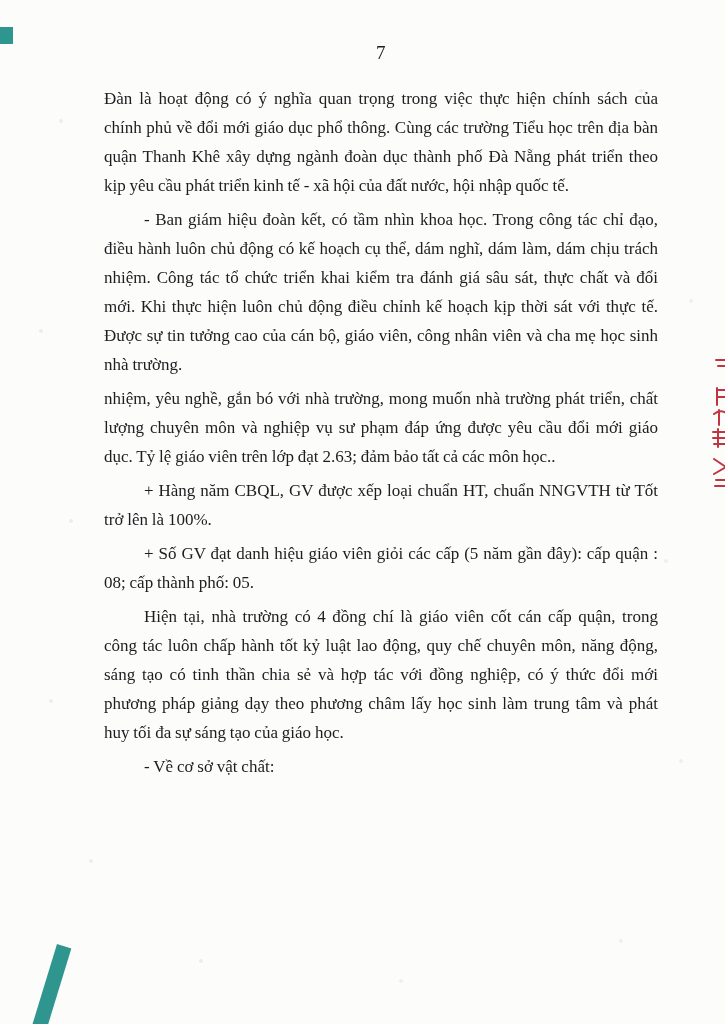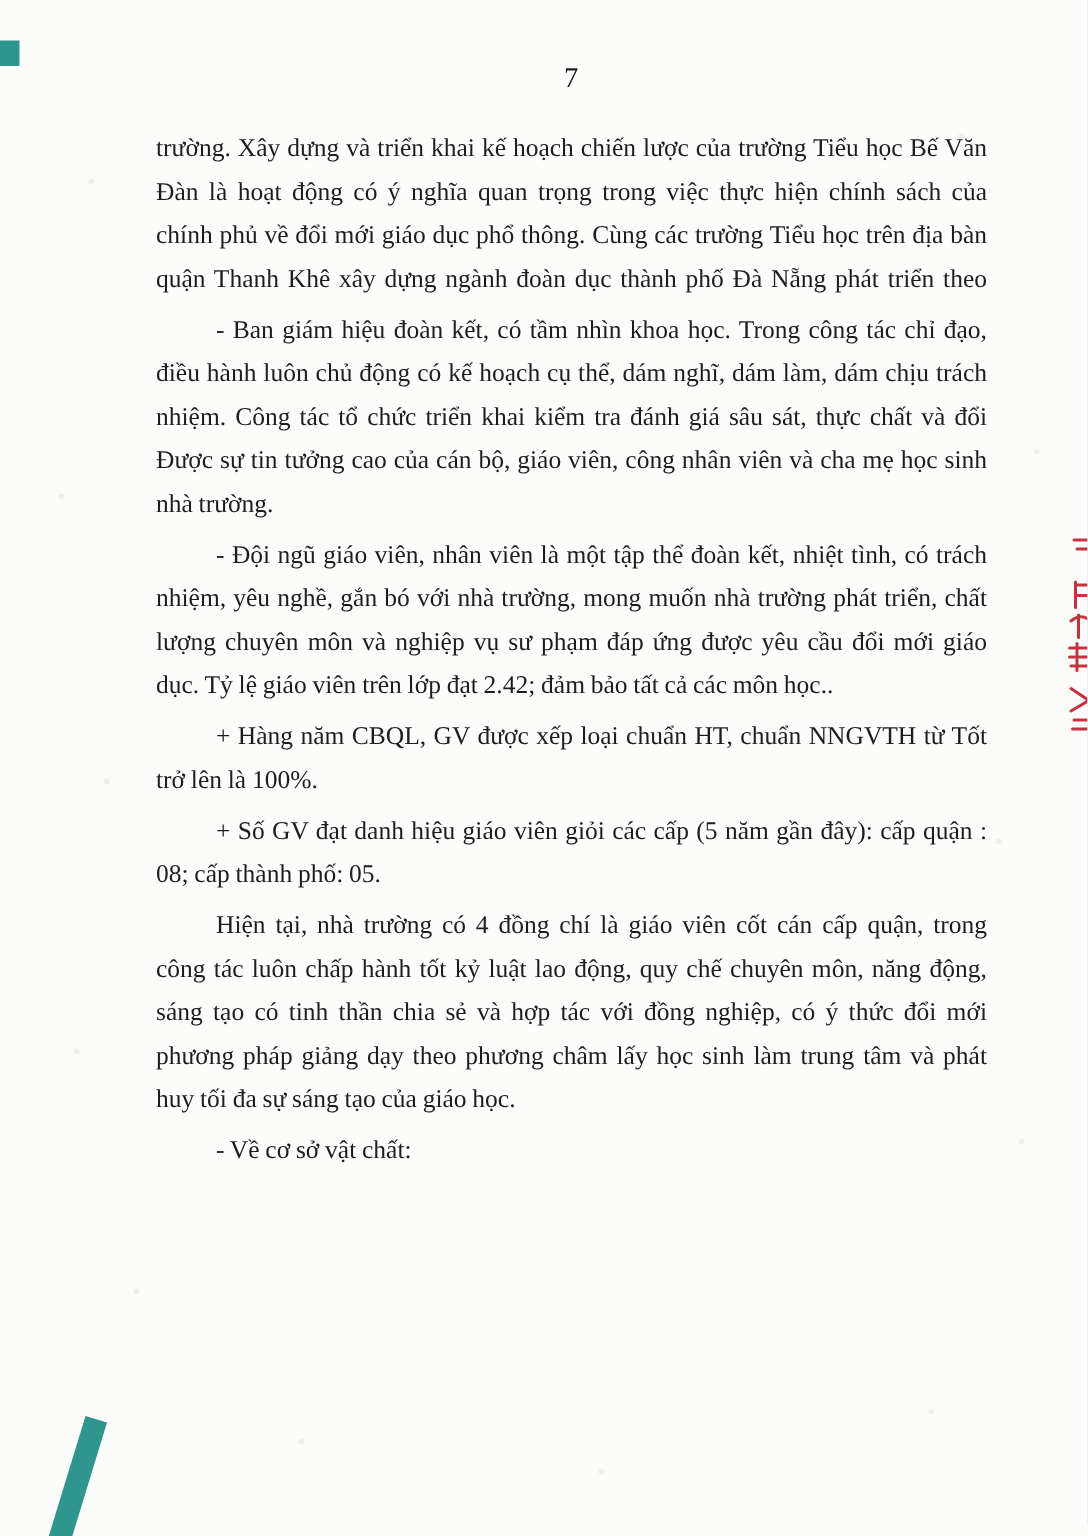--- a/index.html
+++ b/index.html
@@ -46,39 +46,39 @@
 
 <div class="sheet" style="background: rgb(252, 252, 251); color: rgb(29, 29, 32);">
 
   <div class="speck"></div>
 
   <div class="pageno">7</div>
 
   <div class="body-text">
 
     <p class="para">
-      <span class="line jl" style="display:block">trường. Xây dựng và triển khai kế hoạch chiến lược của trường Tiểu học Bế Văn</span>
       <span class="line jl" style="display:block">Đàn  là hoạt động có ý nghĩa quan trọng trong việc thực hiện chính sách của</span>
       <span class="line jl" style="display:block">chính phủ về đổi mới giáo dục phổ thông. Cùng các trường Tiểu học trên địa bàn</span>
       <span class="line jl" style="display:block">quận Thanh Khê  xây dựng ngành đoàn dục thành phố Đà Nẵng phát triển theo</span>
+      <span class="line" style="display:block">kịp yêu cầu phát triển kinh tế - xã hội của đất nước, hội nhập quốc tế.</span>
     </p>
 
     <p class="para">
       <span class="line jl ind" style="display:block">- Ban giám hiệu đoàn kết, có tầm nhìn khoa học. Trong công tác chỉ đạo,</span>
       <span class="line jl" style="display:block">điều hành luôn chủ động có kế hoạch cụ thể, dám nghĩ, dám làm, dám chịu trách</span>
       <span class="line jl" style="display:block">nhiệm. Công tác tổ chức triển khai kiểm tra đánh giá sâu sát, thực chất và đổi</span>
+      <span class="line jl" style="display:block">mới. Khi thực hiện luôn chủ động điều chỉnh kế hoạch kịp thời sát với thực tế.</span>
       <span class="line jl" style="display:block">Được sự tin tưởng cao của cán bộ, giáo viên, công nhân viên và cha mẹ học sinh</span>
       <span class="line" style="display:block">nhà trường.</span>
     </p>
 
     <p class="para">
-      <span class="line jl ind" style="display:block">- Đội ngũ giáo viên, nhân viên là một tập thể đoàn kết, nhiệt tình, có trách</span>
       <span class="line jl" style="display:block">nhiệm, yêu nghề, gắn bó với nhà trường, mong muốn nhà trường phát triển, chất</span>
       <span class="line jl" style="display:block">lượng chuyên môn và nghiệp vụ sư phạm đáp ứng được yêu cầu đổi mới giáo</span>
-      <span class="line" style="display:block">dục. Tỷ lệ giáo viên trên lớp đạt 2.42; đảm bảo tất cả các môn học..</span>
+      <span class="line" style="display:block">dục. Tỷ lệ giáo viên trên lớp đạt 2.63; đảm bảo tất cả các môn học..</span>
     </p>
 
     <p class="para">
       <span class="line jl ind" style="display:block">+ Hàng năm CBQL, GV được xếp loại chuẩn HT, chuẩn NNGVTH từ Tốt</span>
       <span class="line" style="display:block">trở lên là 100%.</span>
     </p>
 
     <p class="para">
       <span class="line jl ind" style="display:block">+ Số GV đạt danh hiệu giáo viên giỏi các cấp (5 năm gần đây): cấp quận :</span>
       <span class="line" style="display:block">08; cấp thành phố: 05.</span>

